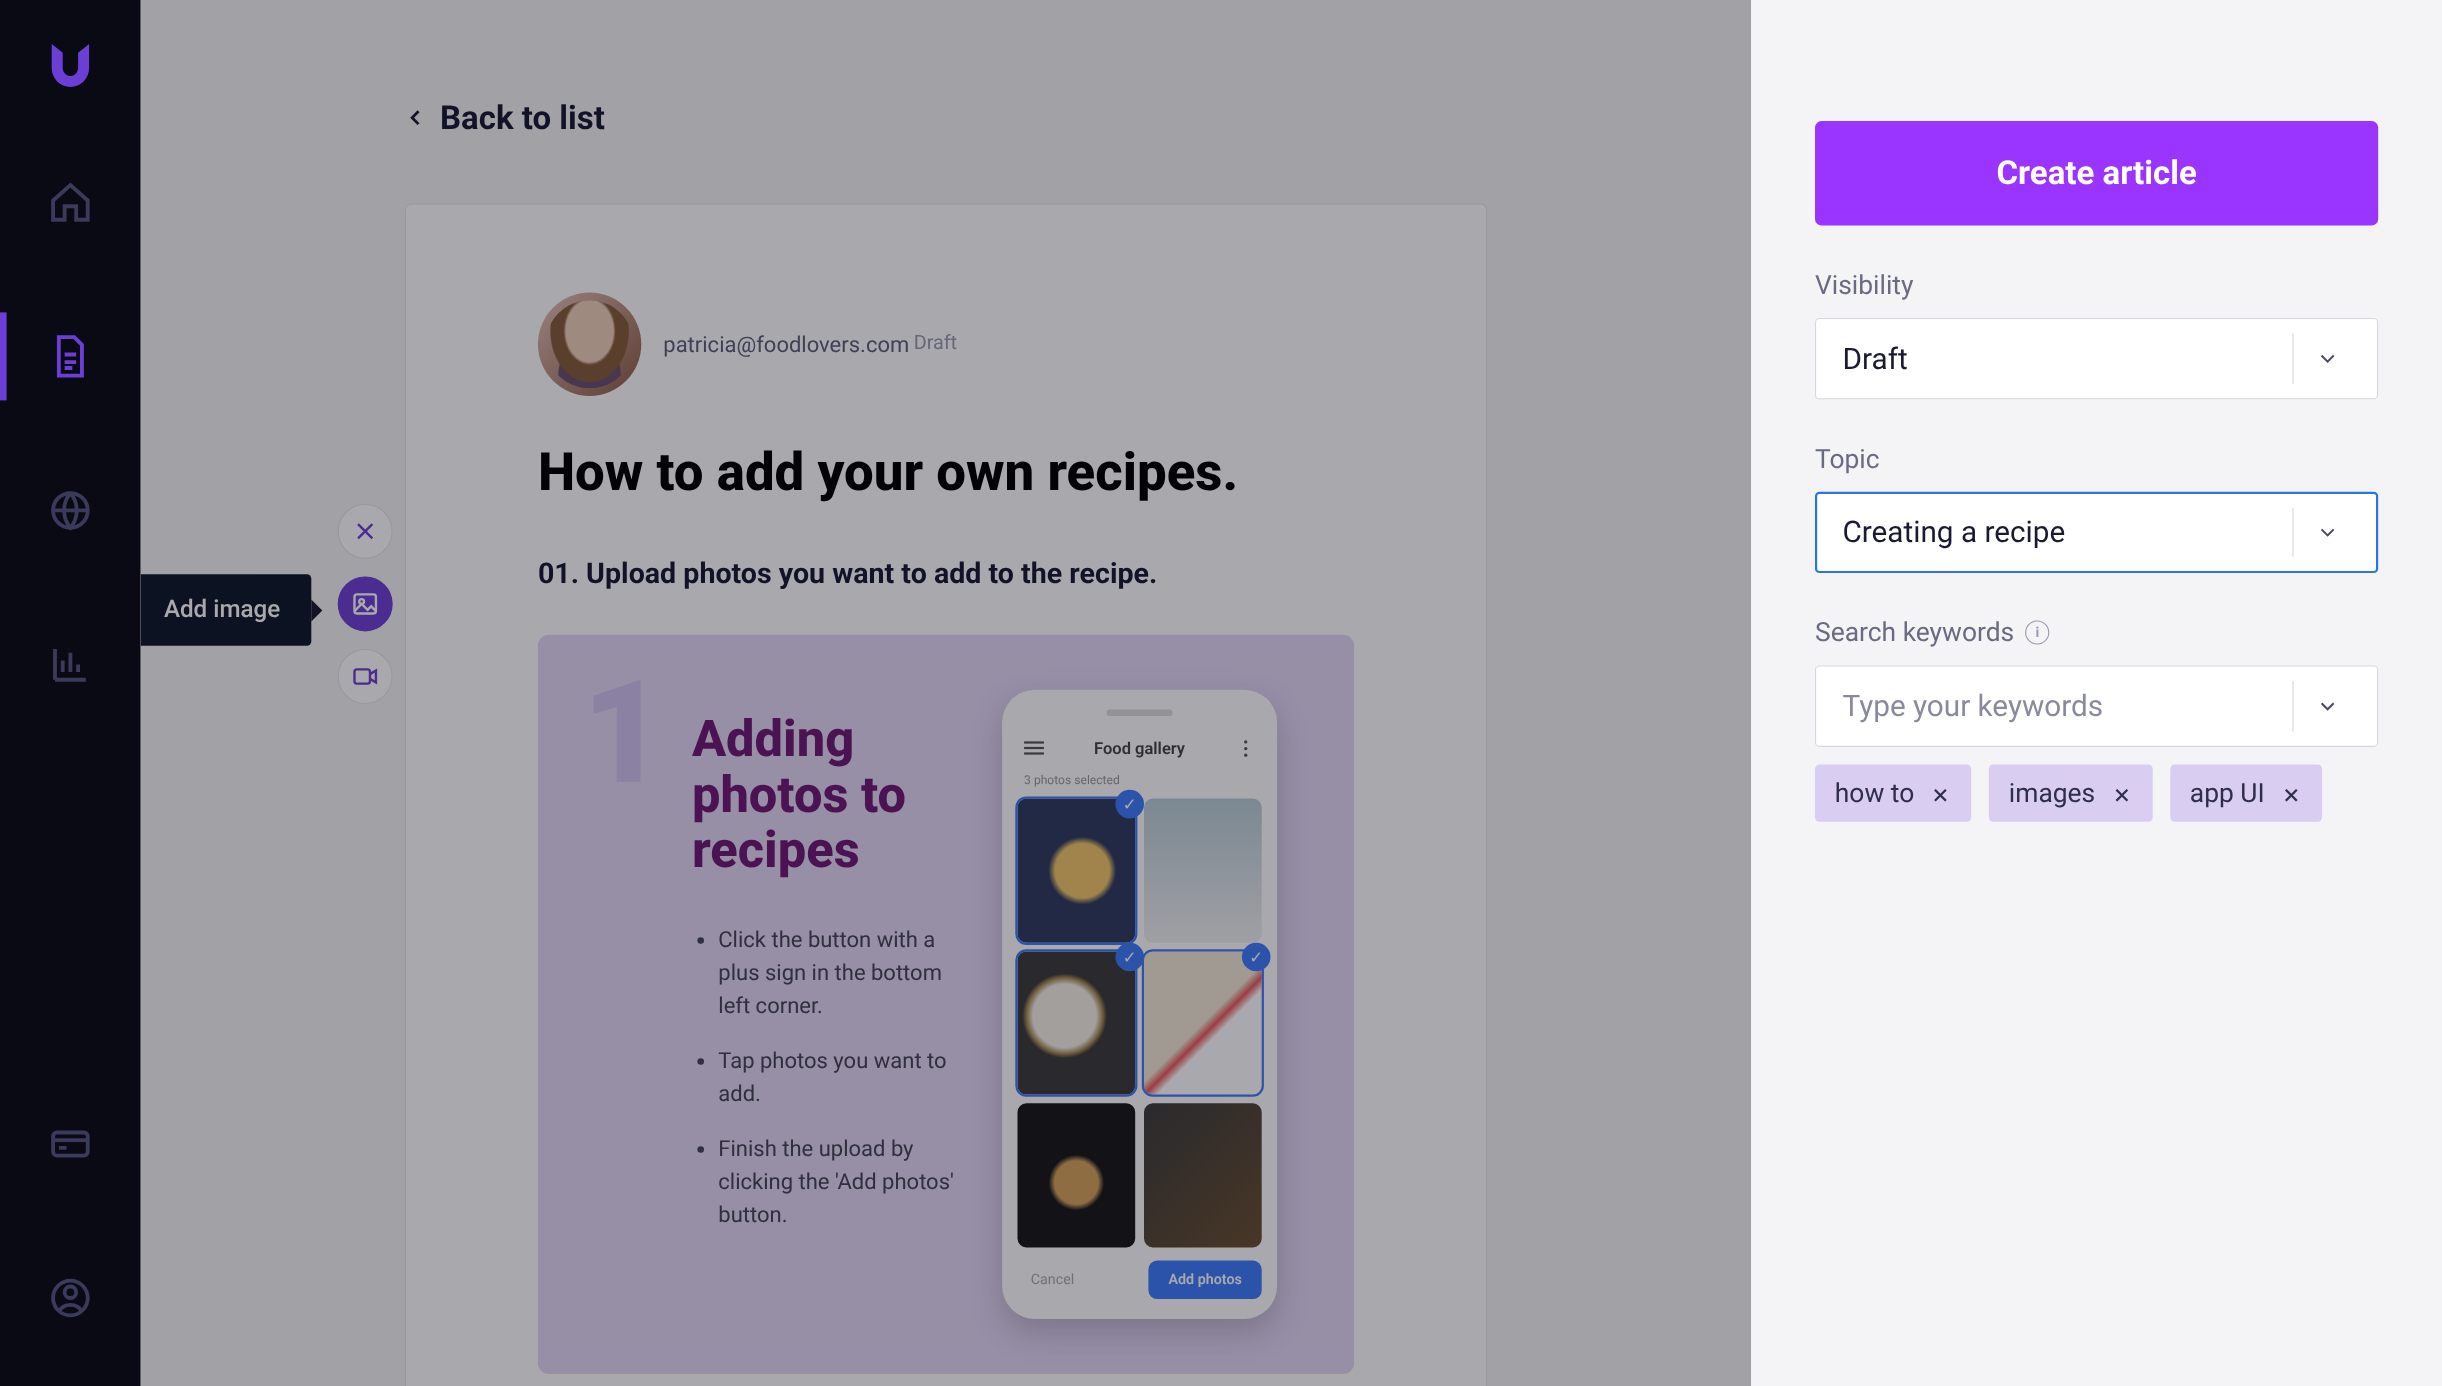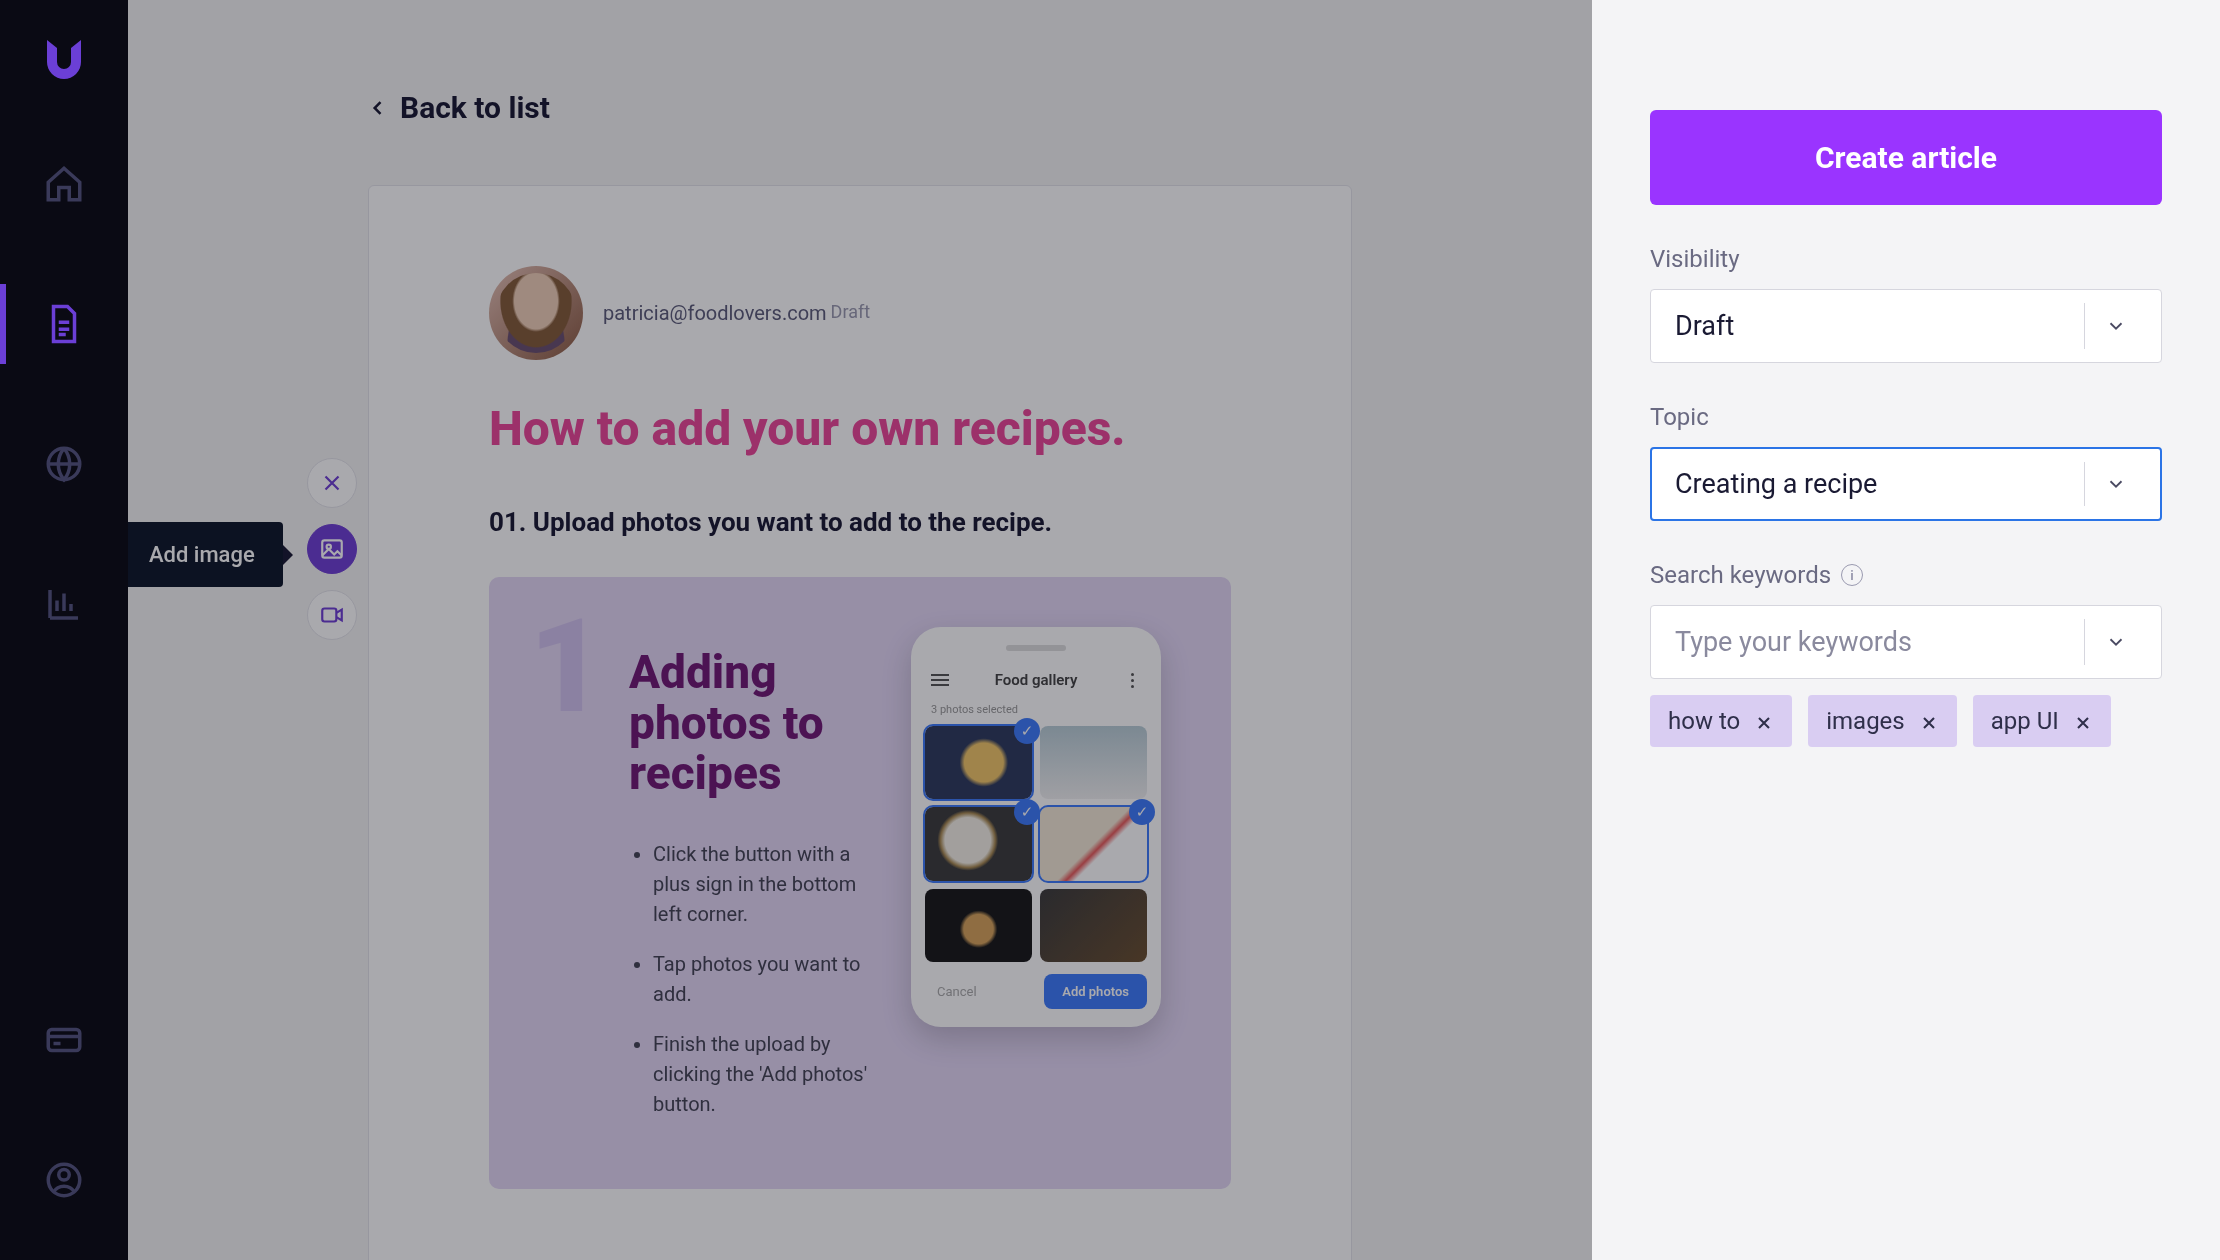--- a/index.html
+++ b/index.html
@@ -26,31 +26,31 @@
 
 .article-card { background:#fff; border:1px solid #e4e4ea; border-radius:6px; padding:80px 120px; position:relative; }
 
 .author-row { display:flex; align-items:center; gap:20px; margin-bottom:40px; }
 .avatar { width:94px; height:94px; border-radius:50%; background:linear-gradient(135deg,#e8c4b8 0%,#8b5a42 100%); display:flex; align-items:center; justify-content:center; overflow:hidden; }
 .avatar-inner { width:80px; height:80px; border-radius:50%; background:radial-gradient(ellipse at 50% 35%, #f0d0b8 38%, #845c3a 42%, #845c3a 62%, transparent 64%), radial-gradient(ellipse at 50% 95%, #6b5070 50%, transparent 52%); }
 .author-info { display:flex; gap:4px; }
 .author-email { font-size:20px; color:#5c5c7a; }
 .author-status { font-size:18px; color:#9a9ab0; }
 
-.article-title { font-size:48px; font-weight:800; color:#ec4899; margin-bottom:50px; }
+.article-title { font-size:48px; font-weight:800; color:#000000; margin-bottom:50px; }
 .section-hdr { font-size:26px; font-weight:700; color:#1a1a33; margin-bottom:40px; }
 
 .content-card { background:#e3d7f5; border-radius:10px; padding:50px 70px 50px 140px; display:flex; gap:40px; position:relative; }
 .content-num { position:absolute; left:40px; top:25px; font-size:130px; font-weight:900; color:#d2c2ee; line-height:1; }
 .content-left { flex:1; padding-top:20px; }
 .content-title { font-size:46px; font-weight:800; color:#701a75; line-height:1.1; margin-bottom:40px; }
 .content-list { list-style:disc; padding-left:24px; }
 .content-list li { font-size:20px; color:#444455; line-height:1.5; margin-bottom:20px; }
 
-.phone { width:250px; height:400px; background:#fff; border-radius:30px; box-shadow:0 12px 30px rgba(0,0,0,0.18); padding:18px 14px; display:flex; flex-direction:column; }
+.phone { width:250px; height:572px; background:#fff; border-radius:30px; box-shadow:0 12px 30px rgba(0,0,0,0.18); padding:18px 14px; display:flex; flex-direction:column; }
 .phone-notch { width:60px; height:6px; background:#ddd; border-radius:3px; align-self:center; margin-bottom:12px; }
 .phone-header { display:flex; align-items:center; justify-content:space-between; padding:8px 6px; font-size:15px; color:#444; font-weight:600; }
 .ph-menu,.ph-dots { width:18px; display:flex; flex-direction:column; gap:3px; }
 .ph-menu span { display:block; height:2px; background:#555; }
 .ph-dots { align-items:center; }
 .ph-dots span { width:3px; height:3px; background:#555; border-radius:50%; }
 .phone-sub { font-size:11px; color:#999; padding:6px 6px 10px; }
 .phone-grid { display:grid; grid-template-columns:1fr 1fr; gap:8px; flex:1; }
 .ph-cell { background:#ccc; border-radius:8px; position:relative; }
 .ph-cell.sel { outline:2px solid #3e7bfa; }

